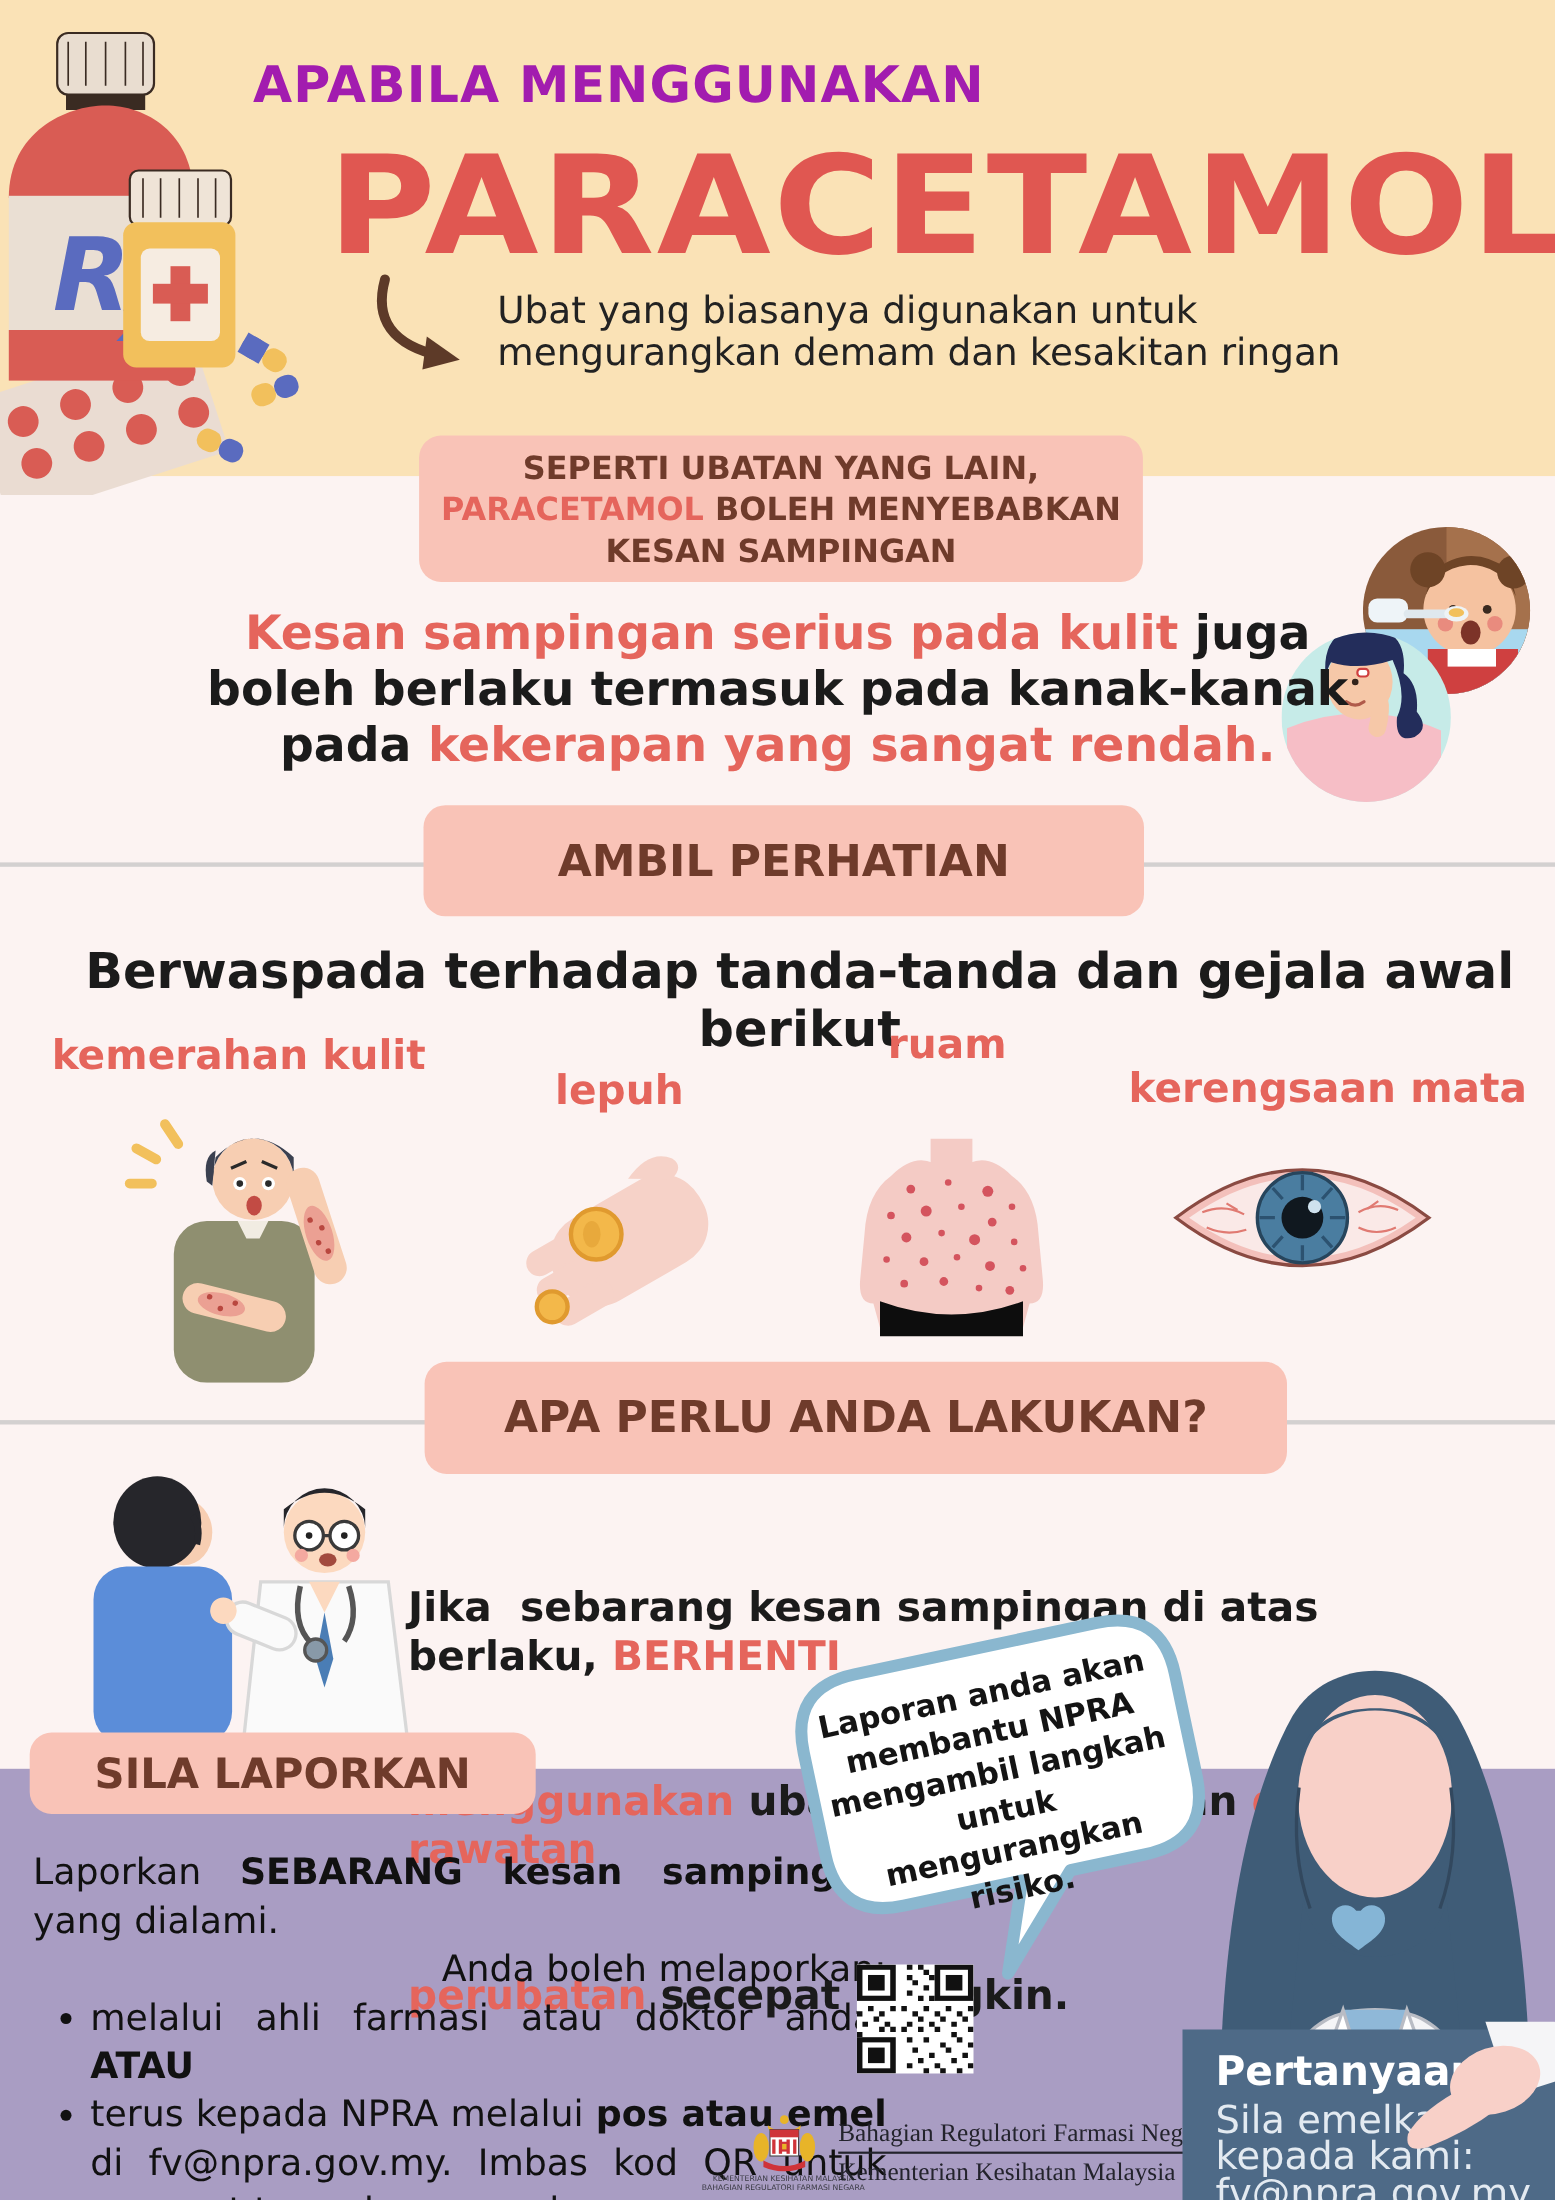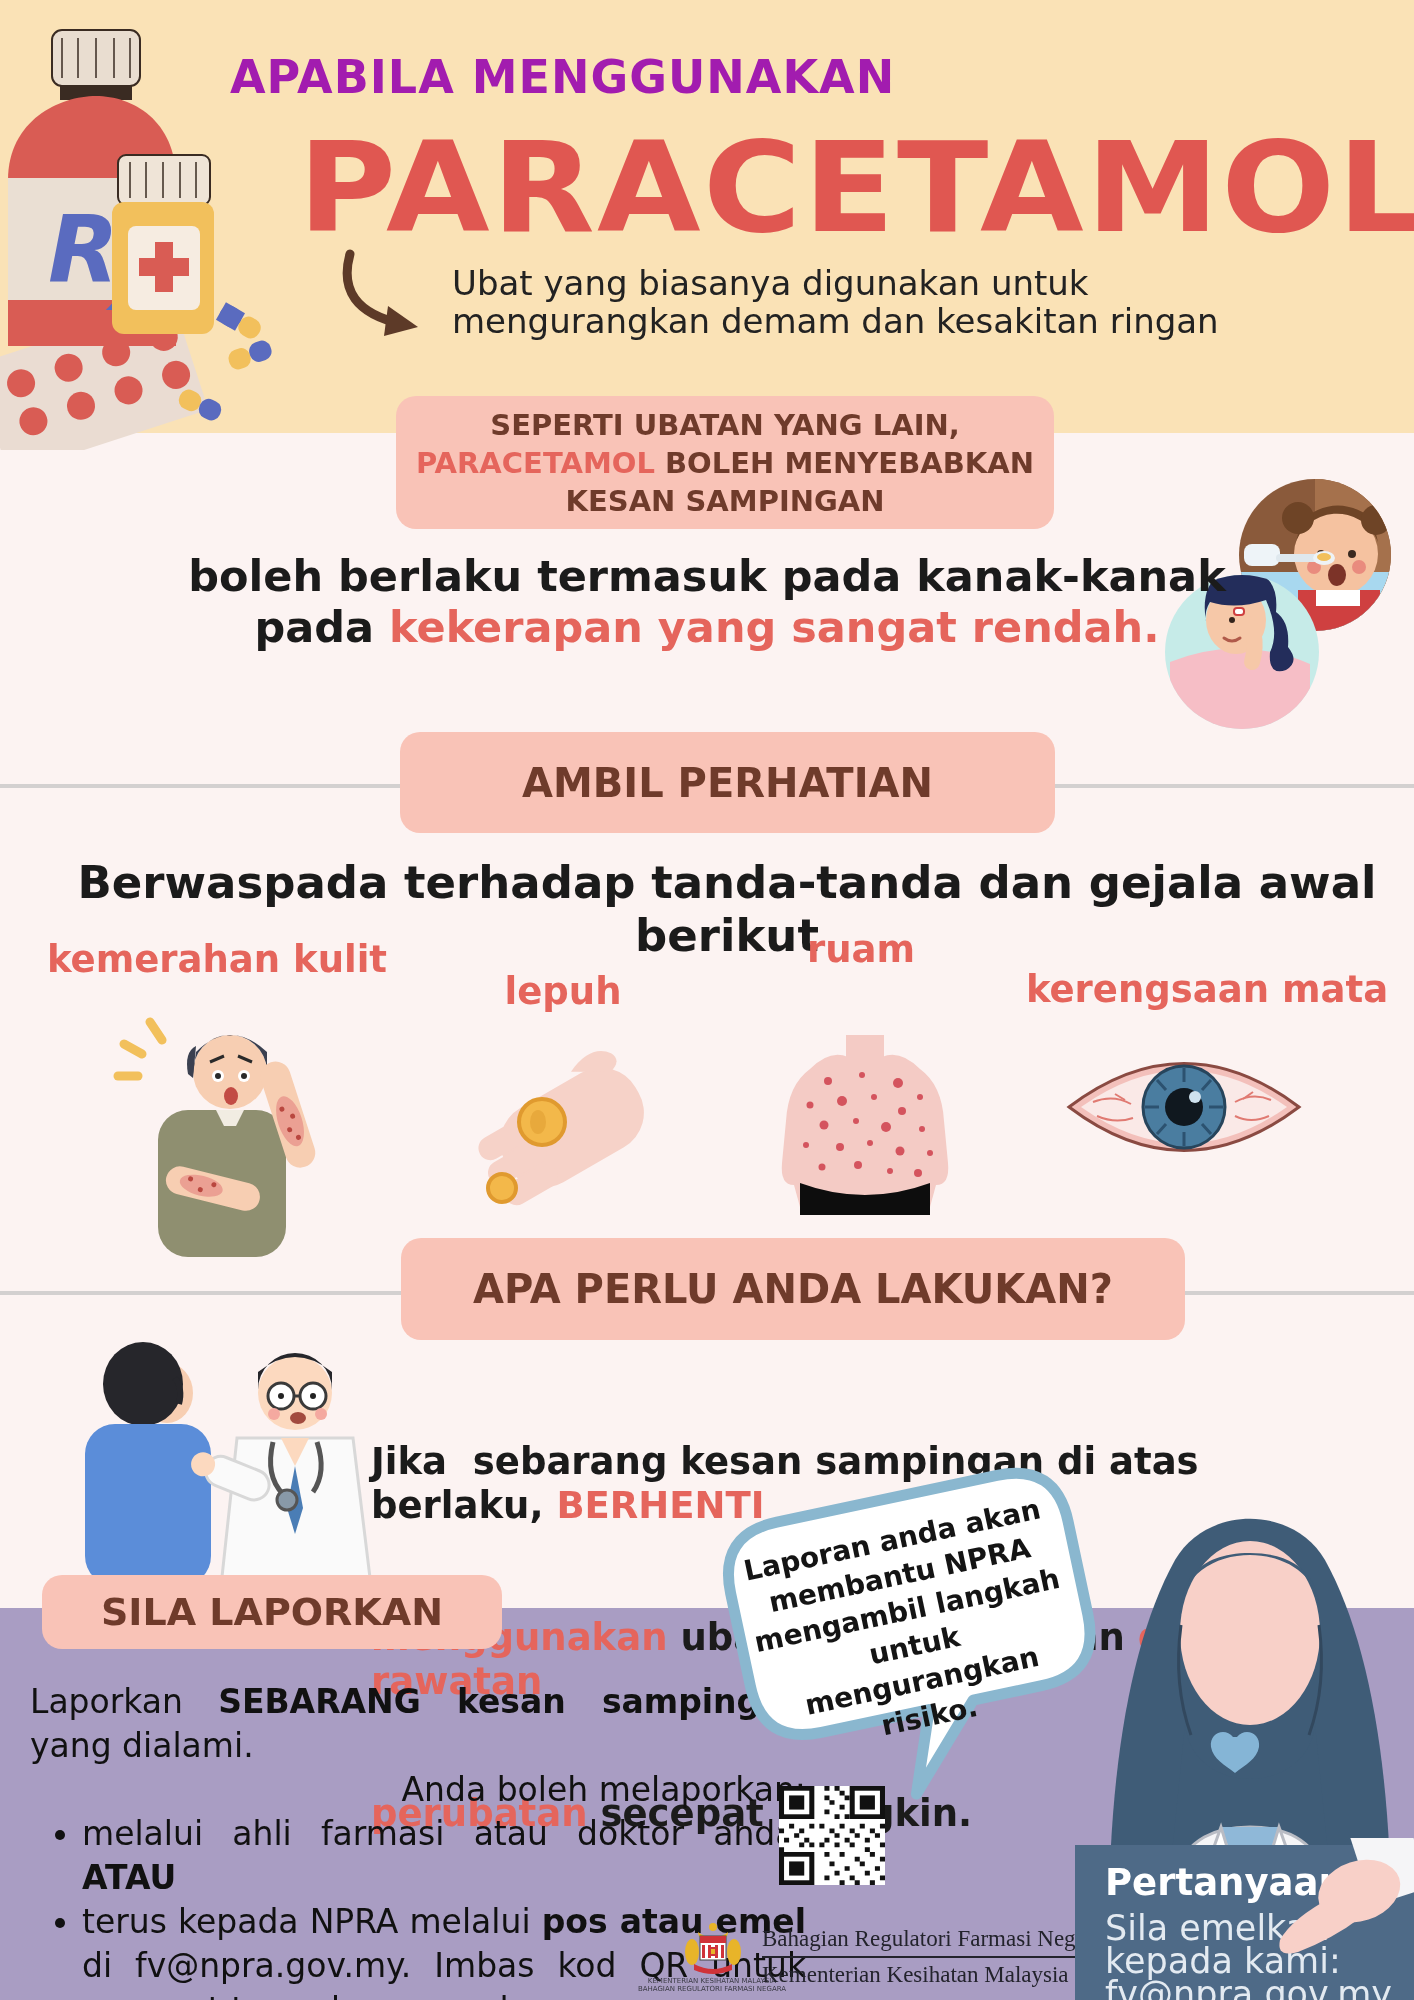--- a/index.html
+++ b/index.html
@@ -5,21 +5,21 @@
   html,body{margin:0;padding:0;background:#888;}
   .poster{position:relative;width:1414px;height:2000px;overflow:hidden;
           font-family:"DejaVu Sans",sans-serif;margin:0 auto;background:#fcf3f2;}
   .abs{position:absolute;}
   .sec-top{left:0;top:0;width:1414px;height:433px;background:#fae2b6;}
   .sec-mid{left:0;top:433px;width:1414px;height:1175px;background:#fcf3f2;}
   .sec-bottom{left:0;top:1608px;width:1414px;height:392px;background:#a99dc3;}
   .divider{left:0;width:1414px;height:4px;background:#d3d0d0;z-index:1;}
   .pbox{background:#f9c3b7;border-radius:20px;display:flex;flex-direction:column;
         align-items:center;justify-content:center;color:#6f3b2b;font-weight:bold;
-        text-align:right;z-index:2;margin-left:15px;}
+        text-align:right;z-index:2;}
   .kicker{left:230px;top:50px;font-size:46px;font-weight:bold;letter-spacing:1px;color:#a21caf;}
   .title{left:298px;top:116px;font-size:124px;font-weight:bold;letter-spacing:2px;
          color:#e05751;transform:scaleX(1.08);transform-origin:left top;white-space:nowrap;}
   .subtitle{left:452px;top:264px;font-size:34px;line-height:38px;color:#222;}
   .warnbox{left:381px;top:396px;width:658px;height:133px;font-size:29px;line-height:38px;}
   .serious{left:0;top:551px;width:1414px;text-align:center;font-size:43px;
            line-height:51px;font-weight:bold;z-index:2;}
   .red{color:#e5655c;} .blk{color:#1b1b1b;}
   .hbox{font-size:40px;}
   .ambil{left:385px;top:732px;width:655px;height:101px;}
@@ -118,20 +118,21 @@
     <div>mengurangkan demam dan kesakitan ringan</div>
   </div>
 
   <div class="abs pbox warnbox">
     <div>SEPERTI UBATAN YANG LAIN,</div>
     <div><span class="red">PARACETAMOL</span><span> BOLEH MENYEBABKAN</span></div>
     <div>KESAN SAMPINGAN</div>
   </div>
 
   <div class="abs serious">
+    <div><span class="red">Kesan sampingan serius pada kulit</span><span class="blk"> juga</span></div>
     <div class="blk">boleh berlaku termasuk pada kanak-kanak</div>
     <div><span class="blk">pada </span><span class="red">kekerapan yang sangat rendah.</span></div>
   </div>
 
   <svg class="abs" style="left:1140px;top:462px" width="274" height="280" viewBox="0 0 274 280">
     <defs>
       <clipPath id="c1">
           <circle cx="175" cy="93" r="76"></circle>
         </clipPath>
       <clipPath id="c2">

